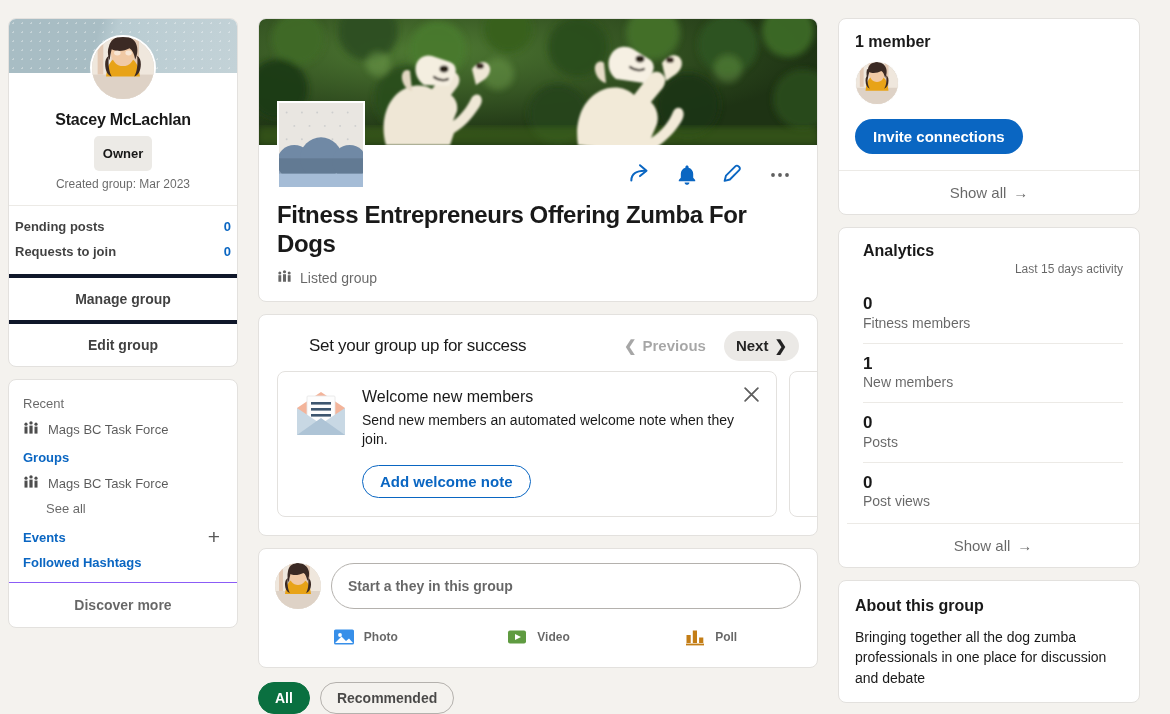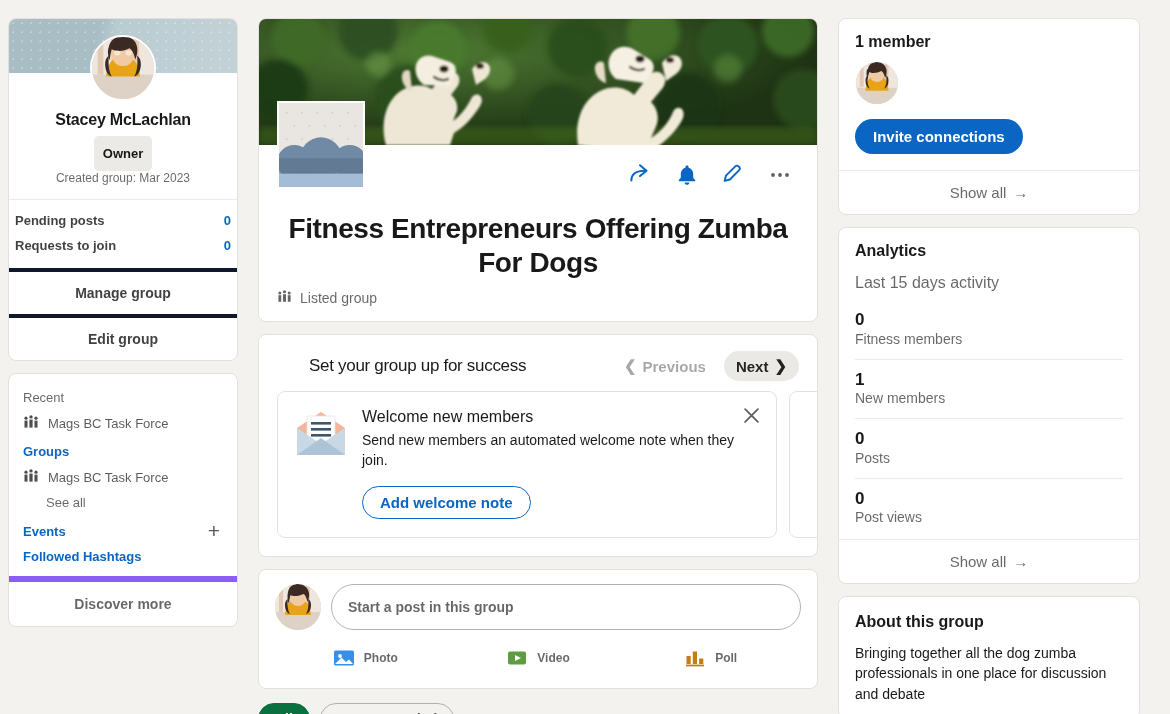--- a/index.html
+++ b/index.html
@@ -41,21 +41,21 @@
   }
   .avatar svg { display:block; width:100%; height:100%; }
   .profile-body { padding: 10px 12px 14px; text-align:center; }
   .profile-name { font-size: 16px; font-weight: bold; letter-spacing: -.2px; }
   .owner-badge {
     display:inline-block; margin-top: 7px;
     background:#eceae6; color: rgba(0,0,0,.9);
     font-size: 13px; font-weight: bold;
     padding: 10px 9px; border-radius: 5px;
   }
-  .profile-sub { margin-top: 0; font-size: 12px; color: rgba(0,0,0,.6); }
+  .profile-sub { margin-top: 6px; font-size: 12px; color: rgba(0,0,0,.6); }
   .stat-list { border-top:1px solid #eceae6; padding: 8px 6px 10px; }
   .stat-row {
     display:flex; justify-content:space-between; align-items:center;
     font-size: 13px; font-weight: bold; color: rgba(0,0,0,.75);
     padding: 5px 0;
   }
   .stat-val { color:#0a66c2; font-weight:bold; font-size:13px;}
   .link-row {
     border-top:4px solid #0f172a;
     text-align:center; padding: 13px 8px;
@@ -75,21 +75,21 @@
     padding: 5px 14px; font-size: 13px; color: rgba(0,0,0,.65);
     cursor:pointer;
   }
   .nav-item .label { color: rgba(0,0,0,.65); }
   .see-all { padding: 3px 14px 8px 37px; font-size:13px; color:rgba(0,0,0,.6); cursor:pointer;}
   .nav-head-row{ display:flex; align-items:center; justify-content:space-between; padding-right:12px;}
   .plus-btn{
     width:22px;height:22px;display:flex;align-items:center;justify-content:center;
     font-size:21px;line-height:1;color:rgba(0,0,0,.65);cursor:pointer;border-radius:50%;
   }
-  .discover { border-top:6px solid #8b5cf6; margin-top:8px;
+  .discover { border-top:1px solid #8b5cf6; margin-top:8px;
     text-align:center; padding: 14px 16px; font-size:14px; font-weight:bold;
     color: rgba(0,0,0,.6); cursor:pointer;}
   .people-icon { flex:0 0 16px; }
 
   
   .col-center { width: 560px; flex: 0 0 560px; }
   .group-card { margin-bottom: 12px; }
   .cover { height: 126px; position: relative; overflow:hidden; }
   .cover svg { display:block; width:100%; height:100%; }
   .group-head { position: relative; padding: 0 18px 14px; }
@@ -98,22 +98,22 @@
     width: 88px; height: 88px; border: 2px solid #fff; background:#fff;
     overflow:hidden;
   }
   .group-logo svg{display:block;width:100%;height:100%;}
   .group-actions {
     display:flex; justify-content:flex-end; align-items:center;
     gap: 22px; padding: 14px 6px 8px 0; height: 54px;
   }
   .act-icon { cursor:pointer; display:flex; align-items:center; justify-content:center; }
   .group-title {
-    font-size: 28px; font-weight: bold; letter-spacing:-.4px;
-    line-height: 1.2; margin-top: 13px; text-align: center;
+    font-size: 24px; font-weight: bold; letter-spacing:-.4px;
+    line-height: 1.2; margin-top: 2px;
   }
   .group-meta {
     display:flex; align-items:center; gap: 8px;
     margin-top: 10px; font-size: 14px; color: rgba(0,0,0,.6);
   }
 
   
   .success-card { margin-bottom: 12px; position:relative; overflow:hidden;}
   .success-head {
     display:flex; align-items:center; justify-content:space-between;
@@ -199,24 +199,24 @@
     margin-top: 14px;
     background:#0a66c2; color:#fff; border:none; border-radius: 18px;
     font-size: 15px; font-weight: bold; padding: 9px 18px; cursor:pointer;
     font-family:"Liberation Sans", sans-serif;
   }
   .show-all {
     border-top:1px solid #eceae6; text-align:center; padding: 13px 8px;
     font-size:15px; color:rgba(0,0,0,.6); cursor:pointer;
     display:flex; align-items:center; justify-content:center; gap:7px;
   }
-  .analytics-card { margin-bottom: 12px; }
+  .analytics-card { margin-bottom: 12px; padding-left: 8px; }
   .an-head { padding: 14px 16px 4px; }
   .an-title { font-size: 16px; font-weight:bold; }
-  .an-sub { font-size: 16px; color: rgba(0,0,0,.6); margin-top:14px;}
+  .an-sub { font-size: 12px; color: rgba(0,0,0,.6); margin-top:2px;text-align:right;}
   .an-list { padding: 4px 16px 2px; }
   .an-item { padding: 10px 0 12px; border-bottom:1px solid #eceae6; }
   .an-item:last-child { border-bottom:none; }
   .an-num { font-size: 17px; font-weight: bold; line-height:1.15;}
   .an-lbl { font-size: 14px; color: rgba(0,0,0,.6); margin-top:1px;}
   .about-card { }
   .about-body { padding: 16px 16px 14px; }
   .about-title { font-size: 16px; font-weight:bold; }
   .about-text { font-size:14px; margin-top: 12px; line-height:1.45; color: rgba(0,0,0,.9);}
 </style>
@@ -494,21 +494,21 @@
             <rect x="14" y="0" width="3.5" height="24" fill="#e8d3c1"></rect>
             <rect x="31" y="0" width="4" height="27" fill="#e3c9b4"></rect>
             <rect x="0" y="28" width="46" height="18" fill="#ded2c6"></rect>
             <path d="M23 15 c8 0 12 6 13 16 l-26 0 c1 -10 5 -16 13 -16z" fill="#e8a317"></path>
             <path d="M14 10 c0 -6 4 -9 9 -9 c5 0 9 3 9 9 c0 8 -4 12 -9 12 c-5 0 -9 -4 -9 -12z" fill="#f0c9a5"></path>
             <path d="M13 8 c1 -6 6 -8 10 -8 c5 0 10 3 11 9 c.5 5 -1 7 -1.5 9 c-1 -4 -2 -7 -4 -8 c-4 2 -10 3 -13 1 c-1 3 -1.5 6 -1.5 9 c-1.5 -3 -2 -8 -1 -12z" fill="#3b2a24"></path>
             <path d="M13 15 c-1 6 0 12 2 15 c-3 -1 -5 -4 -5 -9 c0 -3 1 -5 3 -6z" fill="#3b2a24"></path>
             <path d="M33 15 c1 6 0 12 -2 15 c3 -1 5 -4 5 -9 c0 -3 -1 -5 -3 -6z" fill="#3b2a24"></path>
           </svg>
         </div>
-        <div class="composer-input">Start a post in this group</div>
+        <div class="composer-input">Start a they in this group</div>
       </div>
       <div class="composer-actions">
         <div class="cact">
           <span>
             <svg width="22" height="22" viewBox="0 0 22 22" aria-hidden="true">
               <rect x="1" y="3.5" width="20" height="15" rx="1.6" fill="#378fe9"></rect>
               <circle cx="7" cy="9" r="1.9" fill="#fff"></circle>
               <path d="M2 17 L8.5 10.5 L13 15 L16 12.5 L20 17z" fill="#fff"></path>
             </svg>
           </span>

